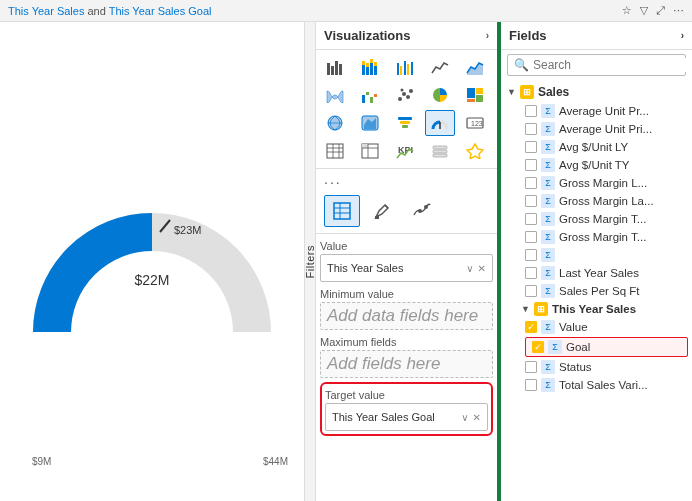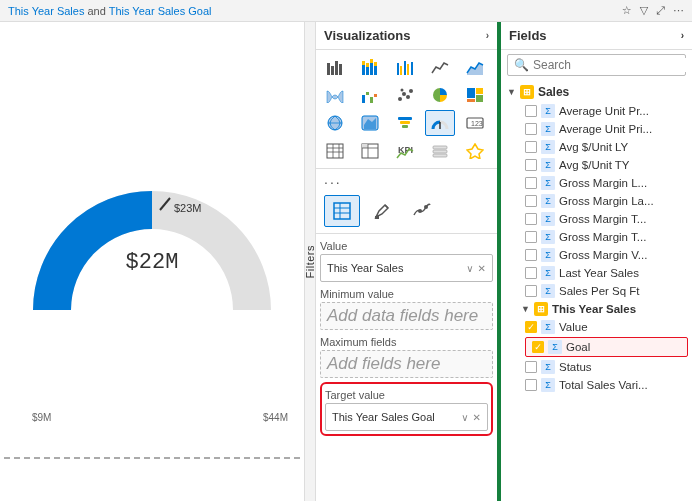--- a/index.html
+++ b/index.html
@@ -39,47 +39,46 @@
       overflow: hidden;
     }
 
     
     .chart-area {
       width: 305px;
       background: #fff;
       border-right: 1px solid #ddd;
       position: relative;
       display: flex;
-      flex-direction: column;
+      flex-direction: row;
       padding: 4px;
     }
 
     .chart-container {
       flex: 1;
       display: flex;
       align-items: center;
       justify-content: center;
       position: relative;
     }
 
     
     .gauge-svg {
       width: 260px;
       height: 200px;
     }
 
     .chart-label-22m {
       position: absolute;
-      font-size: 22px;
+      font-size: 14px;
       font-weight: 300;
       color: #333;
       top: 50%;
       left: 50%;
       transform: translate(-50%, 10px);
-      font-family: Liberation Mono, monospace;
     }
 
     .chart-tick-0 {
       position: absolute;
       bottom: 30px;
       left: 28px;
       font-size: 10px;
       color: #666;
     }
 
@@ -716,21 +715,20 @@
         <span class="tree-item-label">Gross Margin T...</span>
       </div>
       <div class="tree-item">
         <span class="tree-checkbox"></span>
         <span class="field-icon sigma">Σ</span>
         <span class="tree-item-label">Gross Margin T...</span>
       </div>
       <div class="tree-item">
         <span class="tree-checkbox"></span>
         <span class="field-icon sigma">Σ</span>
-        <span class="tree-item-label">Gross Margin V...</span>
       </div>
       <div class="tree-item">
         <span class="tree-checkbox"></span>
         <span class="field-icon sigma">Σ</span>
         <span class="tree-item-label">Last Year Sales</span>
       </div>
       <div class="tree-item">
         <span class="tree-checkbox"></span>
         <span class="field-icon sigma">Σ</span>
         <span class="tree-item-label">Sales Per Sq Ft</span>

